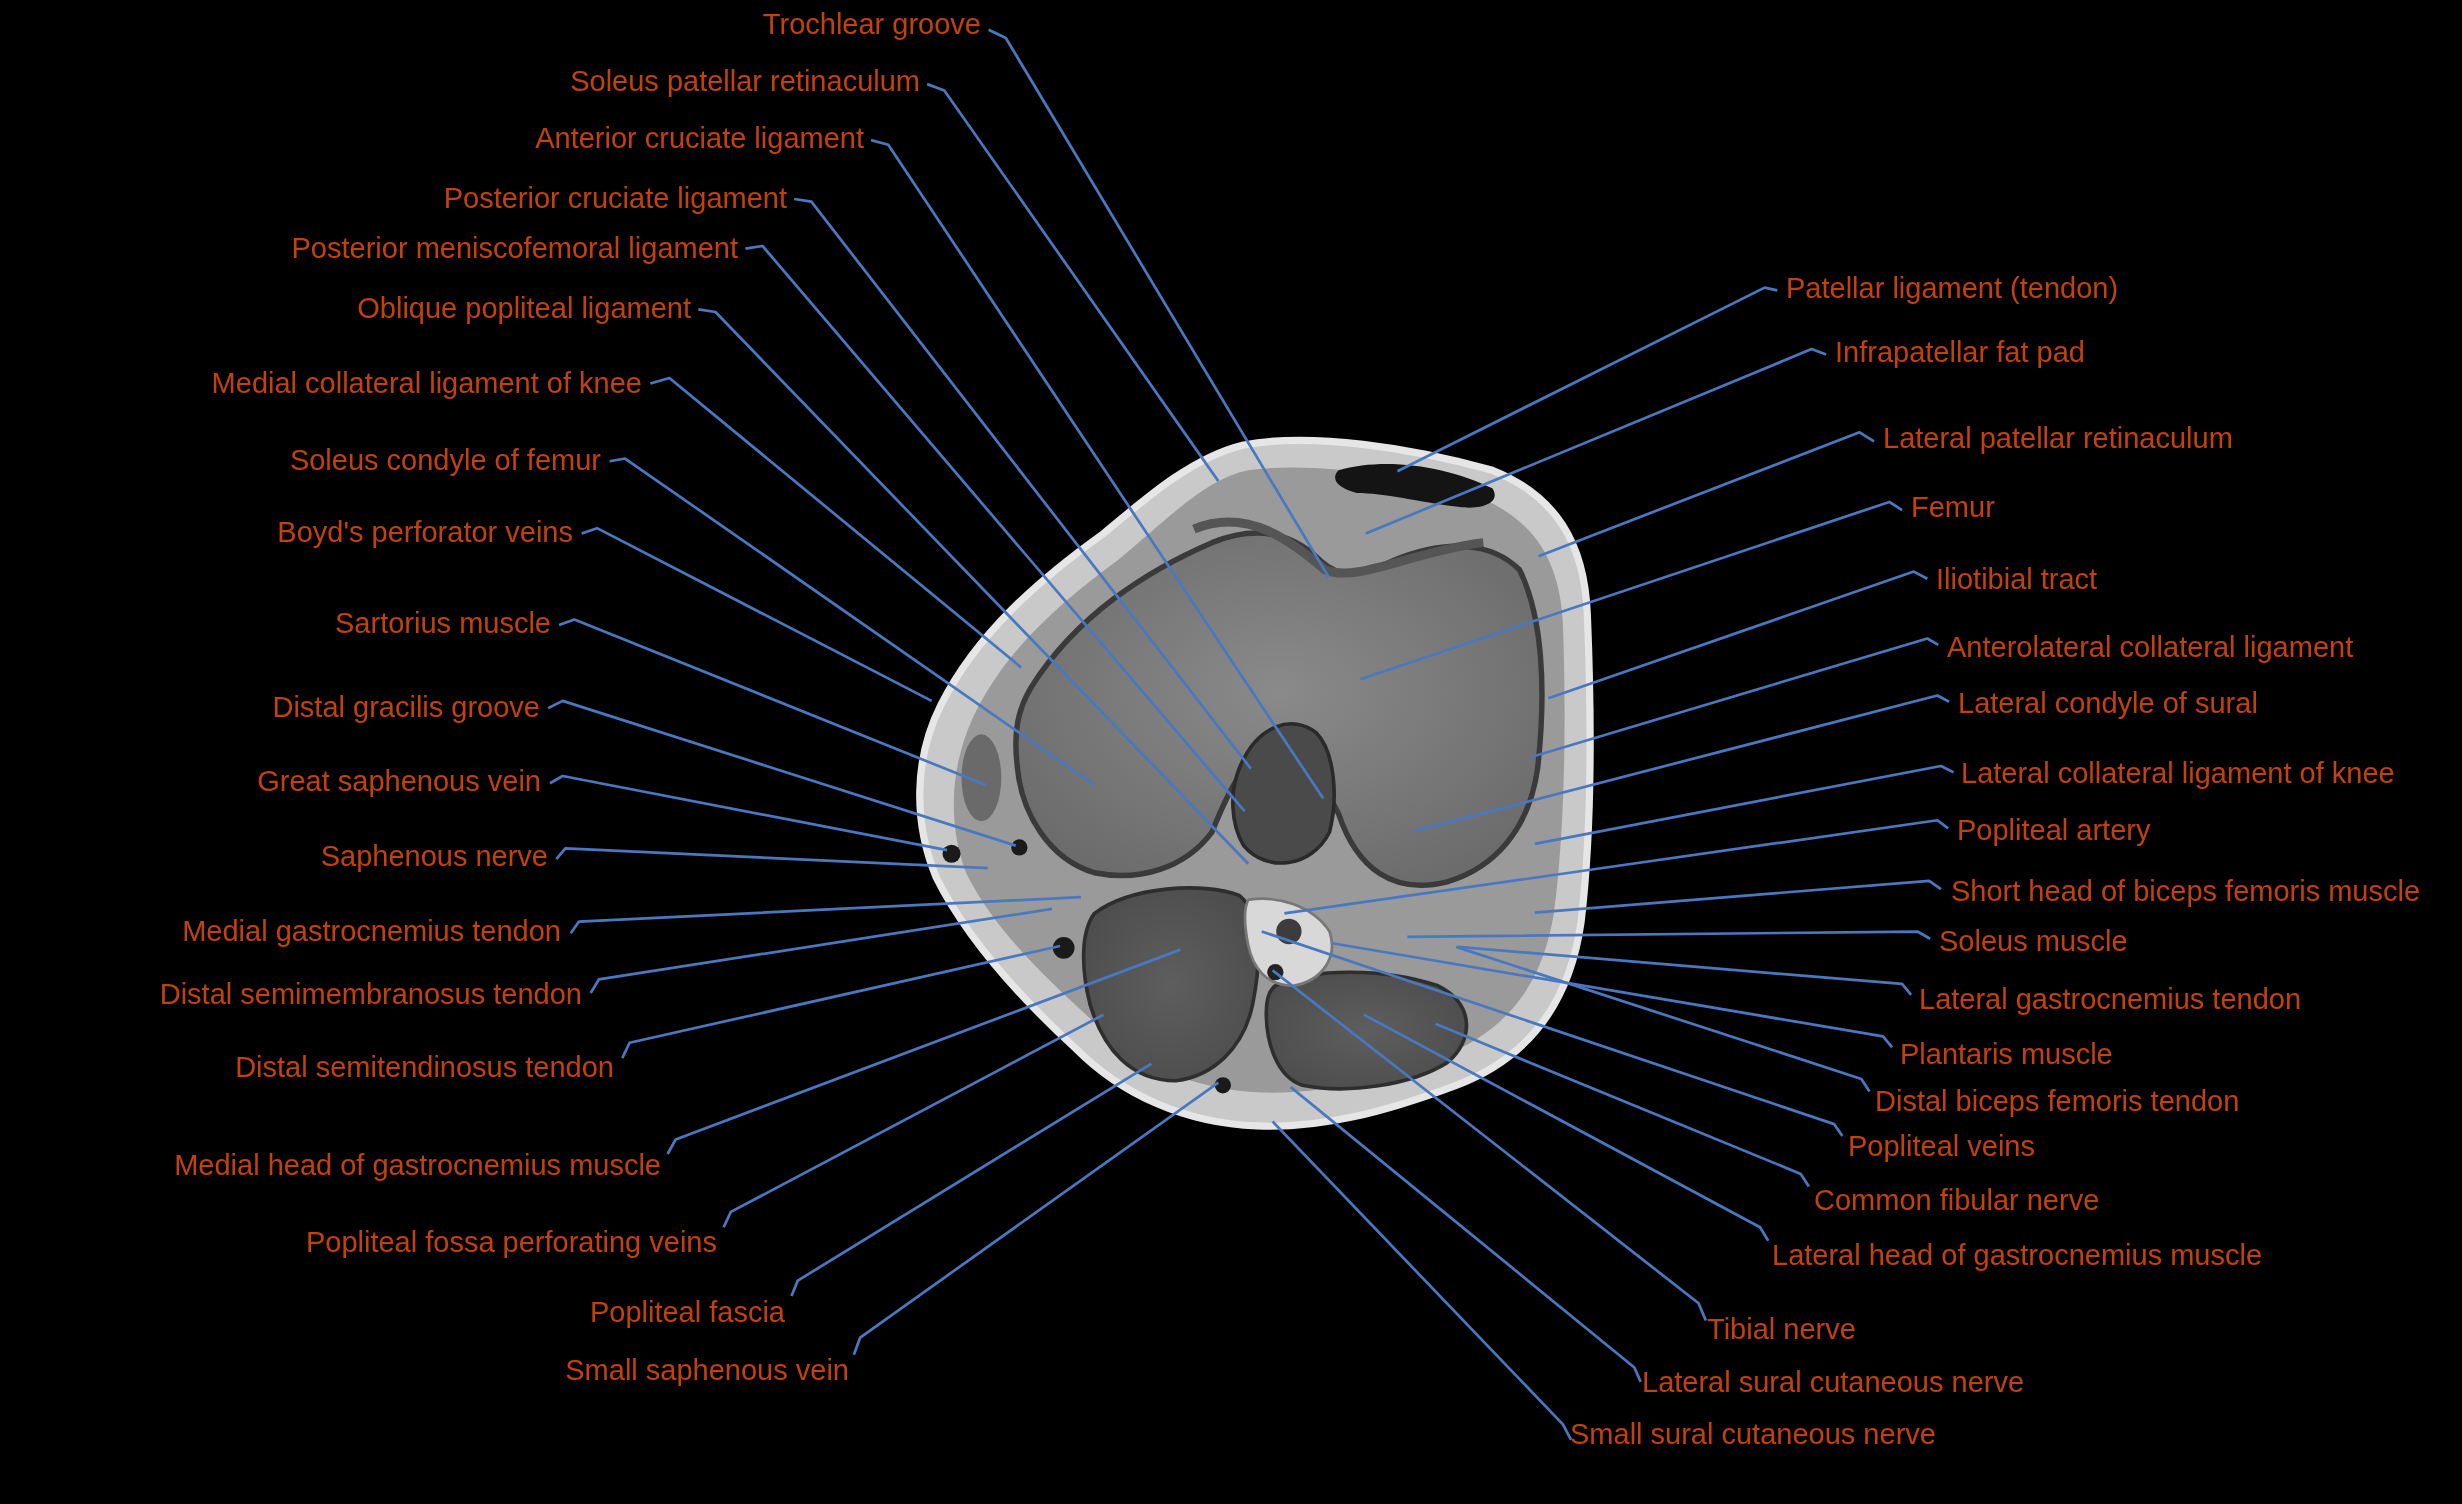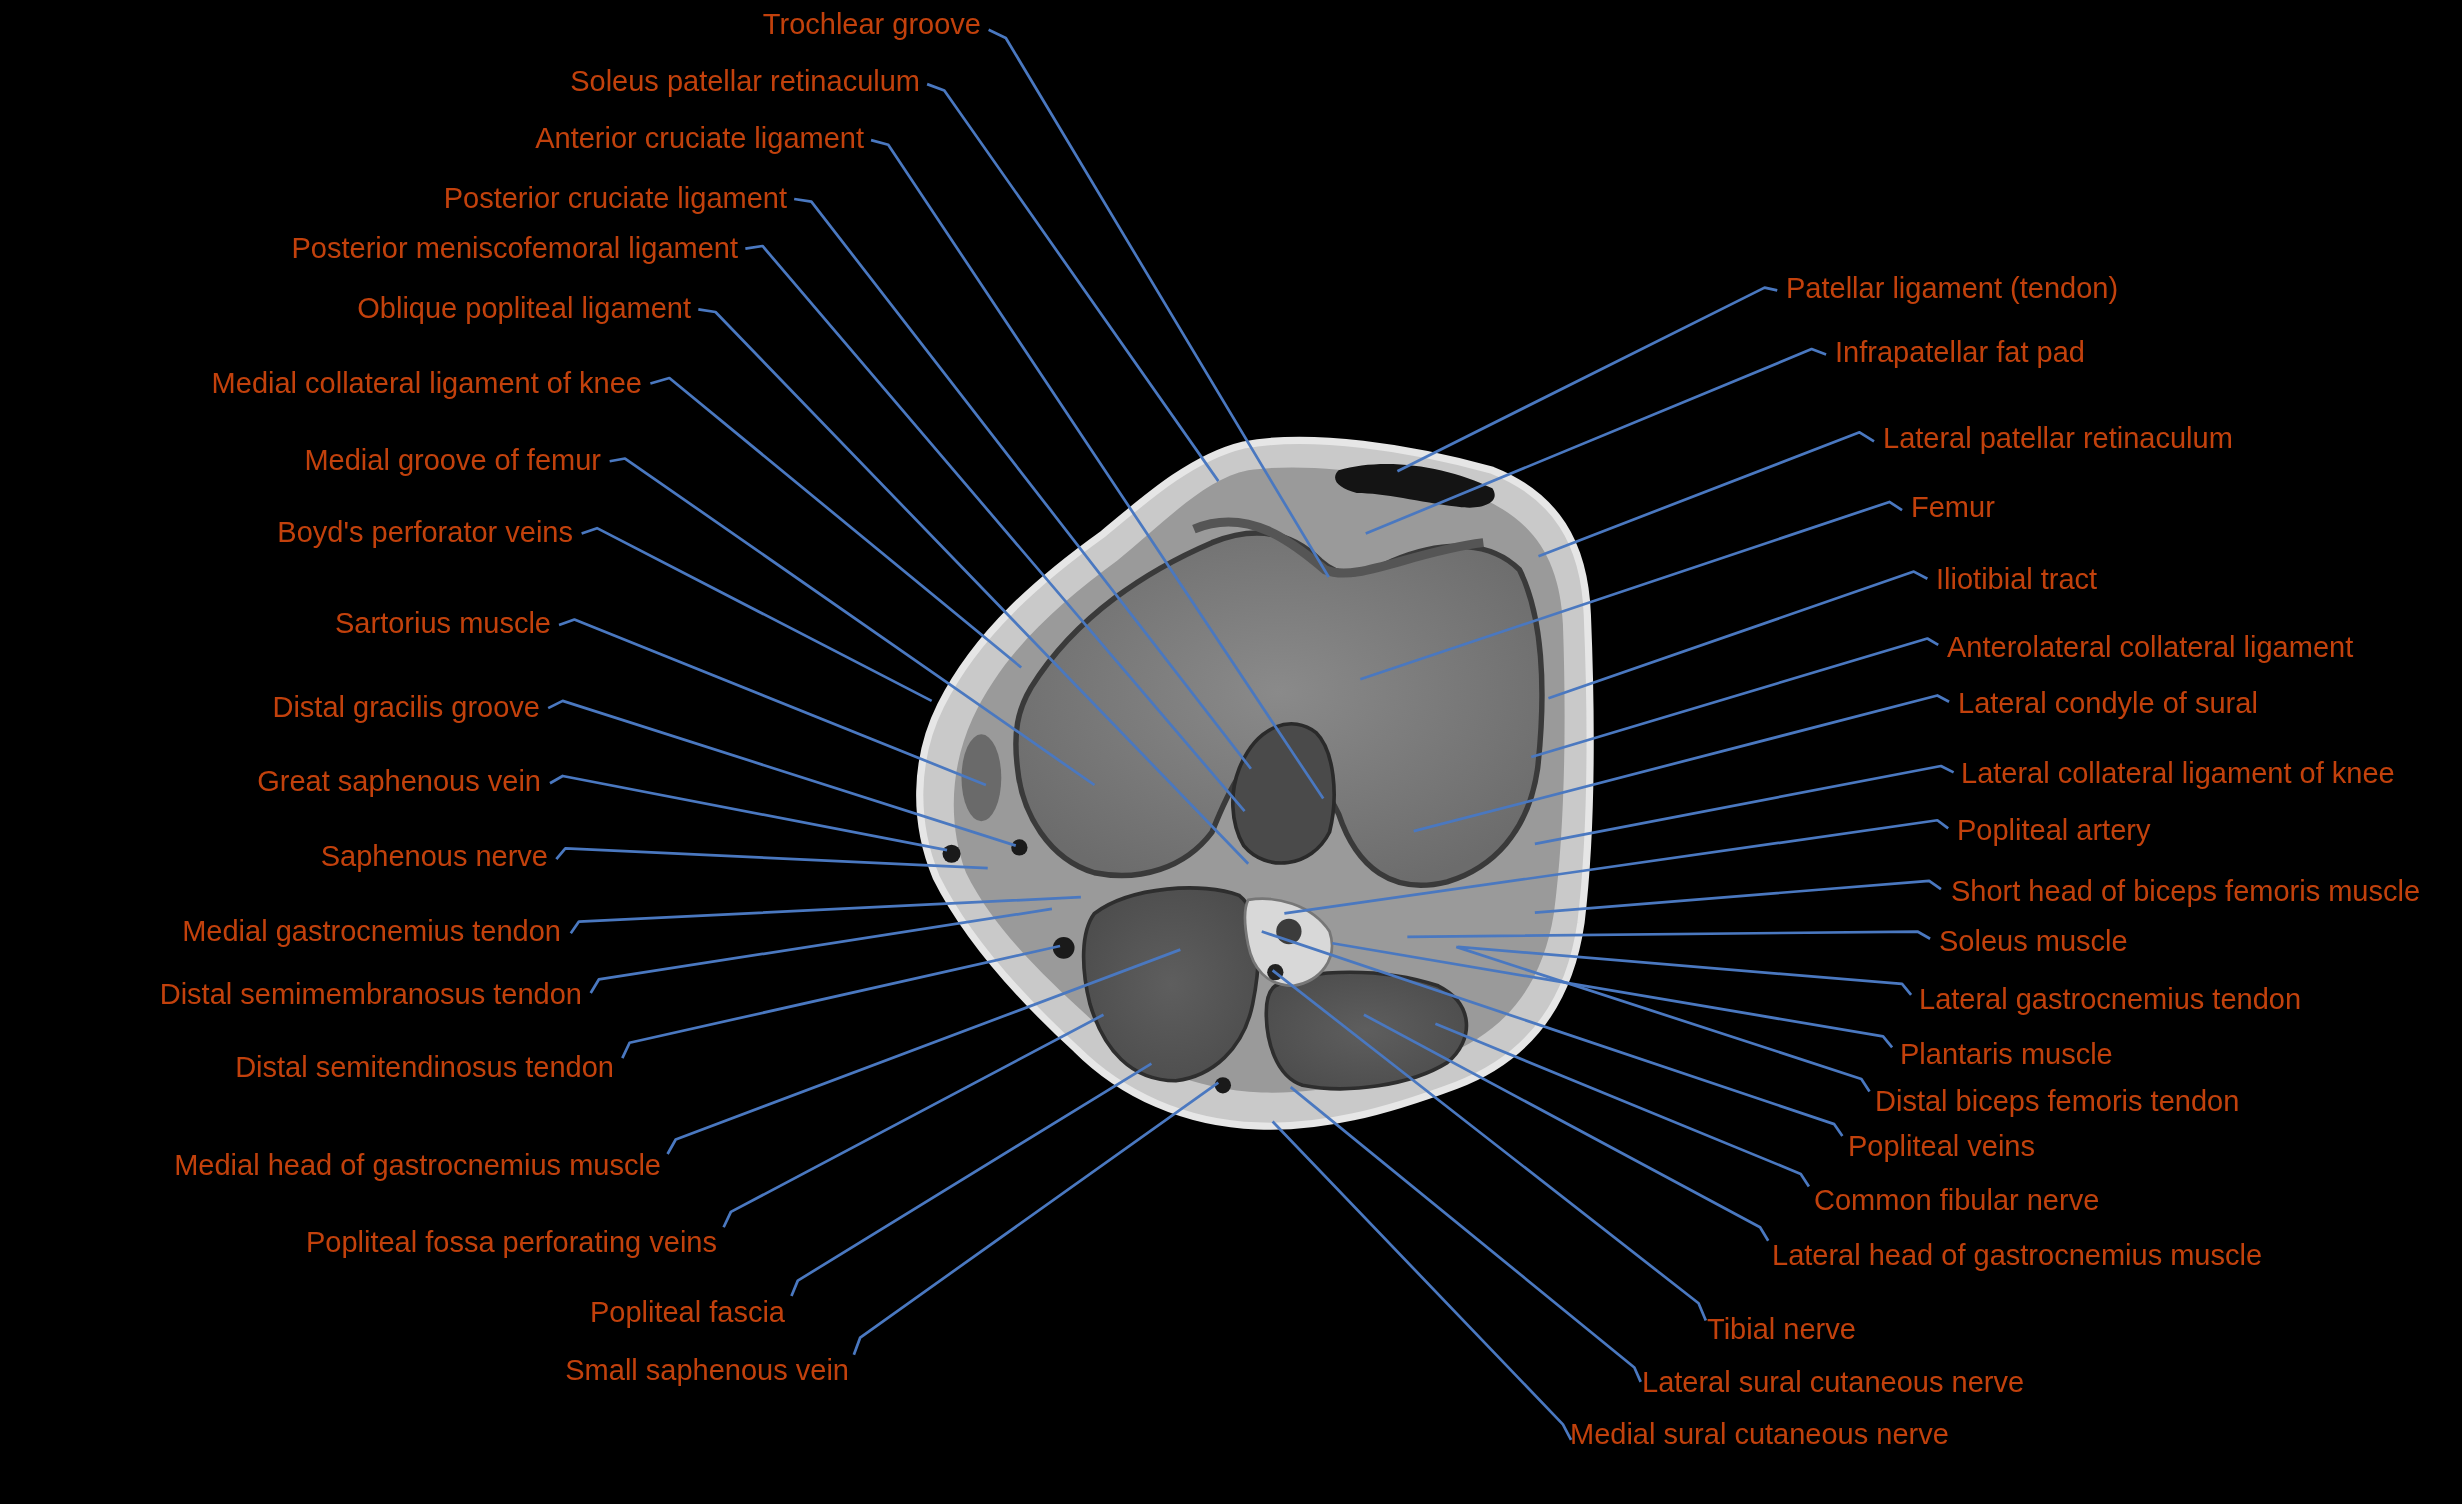--- a/index.html
+++ b/index.html
@@ -131,21 +131,21 @@
     </svg>
 
   <div id="labels-left">
       <div class="label left" style="right: 1481px; top: 23.5px;">Trochlear groove</div>
       <div class="label left" style="right: 1542px; top: 81px;">Soleus patellar retinaculum</div>
       <div class="label left" style="right: 1598px; top: 138px;">Anterior cruciate ligament</div>
       <div class="label left" style="right: 1675px; top: 198px;">Posterior cruciate ligament</div>
       <div class="label left" style="right: 1724px; top: 248px;">Posterior meniscofemoral ligament</div>
       <div class="label left" style="right: 1771px; top: 308px;">Oblique popliteal ligament</div>
       <div class="label left" style="right: 1820px; top: 383px;">Medial collateral ligament of knee</div>
-      <div class="label left" style="right: 1861px; top: 460px;">Medial groove of femur</div>
+      <div class="label left" style="right: 1861px; top: 460px;">Soleus condyle of femur</div>
       <div class="label left" style="right: 1889px; top: 532px;">Boyd's perforator veins</div>
       <div class="label left" style="right: 1911px; top: 623px;">Sartorius muscle</div>
       <div class="label left" style="right: 1922px; top: 707px;">Distal gracilis groove</div>
       <div class="label left" style="right: 1921px; top: 781px;">Great saphenous vein</div>
       <div class="label left" style="right: 1914px; top: 856px;">Saphenous nerve</div>
       <div class="label left" style="right: 1901px; top: 931px;">Medial gastrocnemius tendon</div>
       <div class="label left" style="right: 1880px; top: 994px;">Distal semimembranosus tendon</div>
       <div class="label left" style="right: 1848px; top: 1067px;">Distal semitendinosus tendon</div>
       <div class="label left" style="right: 1801px; top: 1165px;">Medial head of gastrocnemius muscle</div>
       <div class="label left" style="right: 1745px; top: 1242px;">Popliteal fossa perforating veins</div>
@@ -165,17 +165,17 @@
       <div class="label right" style="left: 1951px; top: 891px;">Short head of biceps femoris muscle</div>
       <div class="label right" style="left: 1939px; top: 941px;">Soleus muscle</div>
       <div class="label right" style="left: 1919px; top: 999px;">Lateral gastrocnemius tendon</div>
       <div class="label right" style="left: 1900px; top: 1054px;">Plantaris muscle</div>
       <div class="label right" style="left: 1875px; top: 1101px;">Distal biceps femoris tendon</div>
       <div class="label right" style="left: 1848px; top: 1146px;">Popliteal veins</div>
       <div class="label right" style="left: 1814px; top: 1200px;">Common fibular nerve</div>
       <div class="label right" style="left: 1772px; top: 1255px;">Lateral head of gastrocnemius muscle</div>
       <div class="label right" style="left: 1707px; top: 1329px;">Tibial nerve</div>
       <div class="label right" style="left: 1642px; top: 1382px;">Lateral sural cutaneous nerve</div>
-      <div class="label right" style="left: 1570px; top: 1434px;">Medial sural cutaneous nerve</div>
+      <div class="label right" style="left: 1570px; top: 1434px;">Small sural cutaneous nerve</div>
     </div>
 
 </div>
 
 
 </body></html>

